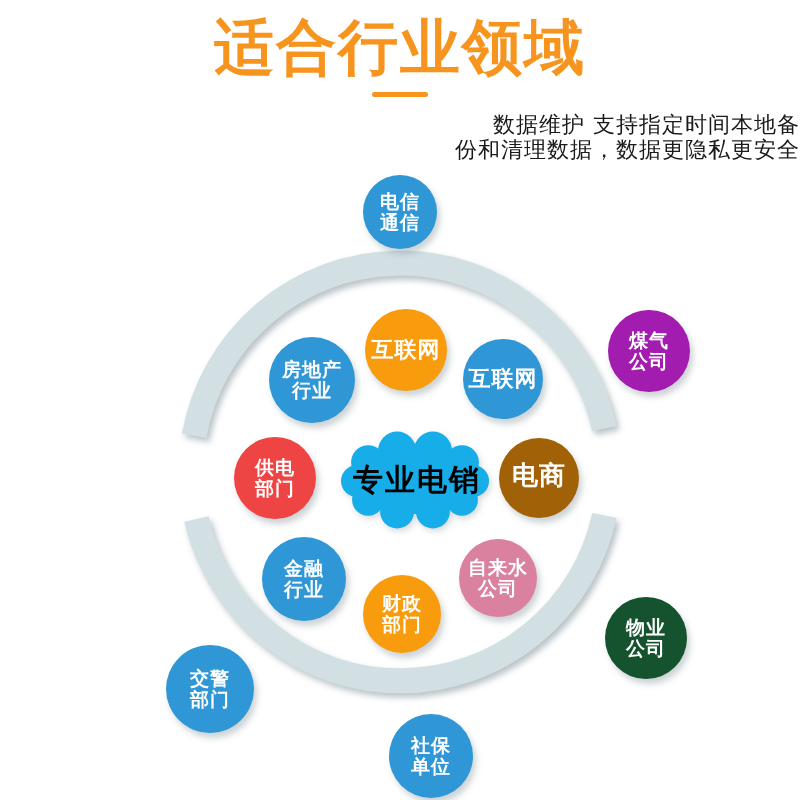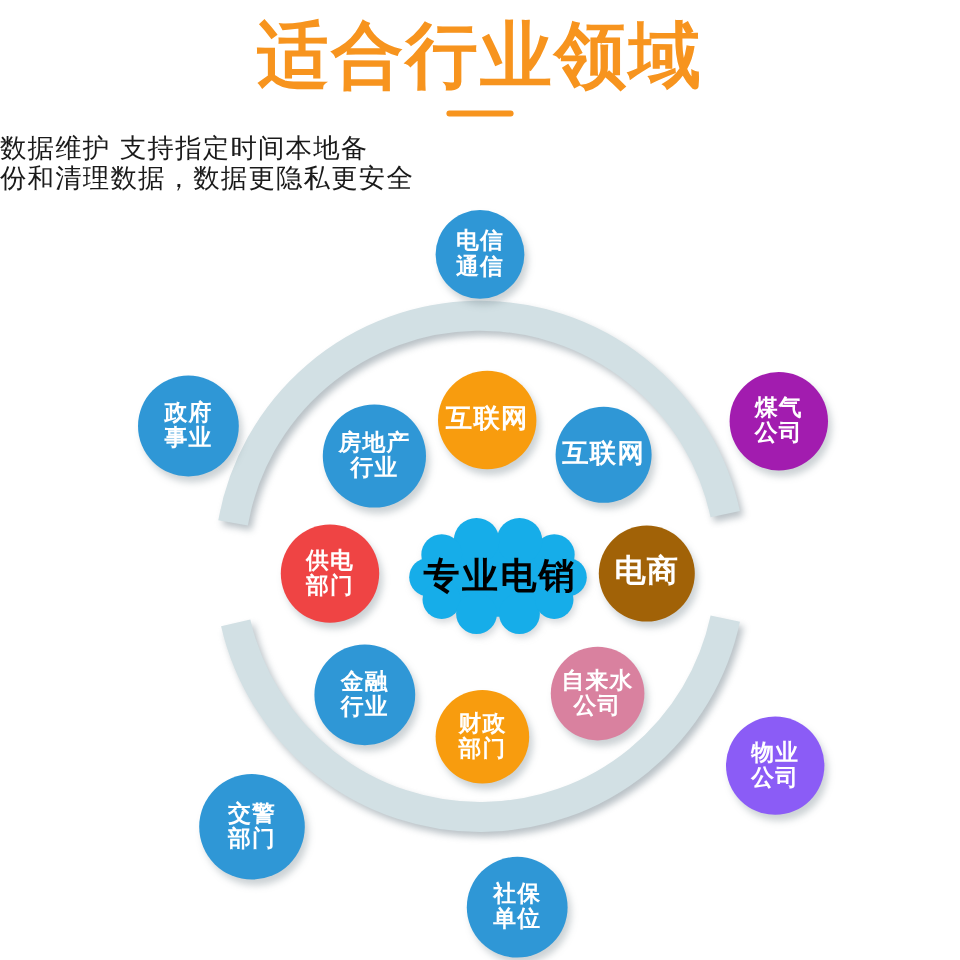--- a/index.html
+++ b/index.html
@@ -31,21 +31,21 @@
     left: 372px;
     width: 56px;
     height: 5px;
     border-radius: 3px;
   }
   .subtitle {
     position: absolute;
     top: 112px;
     left: 0;
     width: 800px;
-    text-align: left;
+    text-align: right;
     color: #1a1a1a;
     font-size: 22px;
     font-weight: 500;
     line-height: 25px;
     letter-spacing: 1px;
   }
   .ring-svg {
     position: absolute;
     left: 0;
     top: 0;
@@ -109,24 +109,20 @@
 <svg class="ring-svg" width="800" height="800" viewBox="0 0 800 800">
   <path d="M 604.4 428.5 A 209 209 0 0 0 194.2 435.7" fill="none" stroke="#D2E0E4" stroke-width="25" stroke-linecap="butt"></path>
   <path d="M 196.4 519.0 A 209 209 0 0 0 604.4 515.5" fill="none" stroke="#D2E0E4" stroke-width="25" stroke-linecap="butt"></path>
 </svg>
 
 <div class="bubble-layer">
     <div class="bubble" style="left: 363px; top: 175px; width: 74px; height: 74px; background: rgb(47, 151, 214); font-size: 19px;">
       <div>电信</div>
       <div>通信</div>
     </div>
-    <div class="bubble" style="left: 115px; top: 313px; width: 84px; height: 84px; background: rgb(47, 151, 214); font-size: 19px;">
-      <div>政府</div>
-      <div>事业</div>
-    </div>
     <div class="bubble" style="left: 608px; top: 310px; width: 82px; height: 82px; background: #a21caf; font-size: 19px;">
       <div>煤气</div>
       <div>公司</div>
     </div>
     <div class="bubble" style="left: 269px; top: 337px; width: 86px; height: 86px; background: rgb(47, 151, 214); font-size: 19px;">
       <div>房地产</div>
       <div>行业</div>
     </div>
     <div class="bubble" style="left: 365px; top: 309px; width: 82px; height: 82px; background: rgb(248, 156, 14); font-size: 22px;">
       <div>互联网</div>
@@ -150,21 +146,21 @@
       <div>部门</div>
     </div>
     <div class="bubble" style="left: 459px; top: 539px; width: 78px; height: 78px; background: rgb(217, 129, 159); font-size: 19px;">
       <div>自来水</div>
       <div>公司</div>
     </div>
     <div class="bubble" style="left: 166px; top: 645px; width: 88px; height: 88px; background: rgb(47, 151, 214); font-size: 19px;">
       <div>交警</div>
       <div>部门</div>
     </div>
-    <div class="bubble" style="left: 605px; top: 597px; width: 82px; height: 82px; background: #8b5cf6; font-size: 19px;">
+    <div class="bubble" style="left: 605px; top: 597px; width: 82px; height: 82px; background: #14532d; font-size: 19px;">
       <div>物业</div>
       <div>公司</div>
     </div>
     <div class="bubble" style="left: 389px; top: 714px; width: 84px; height: 84px; background: rgb(47, 151, 214); font-size: 19px;">
       <div>社保</div>
       <div>单位</div>
     </div>
   </div>
 
 <svg class="cloud-svg" width="160" height="110" viewBox="0 0 160 110">

